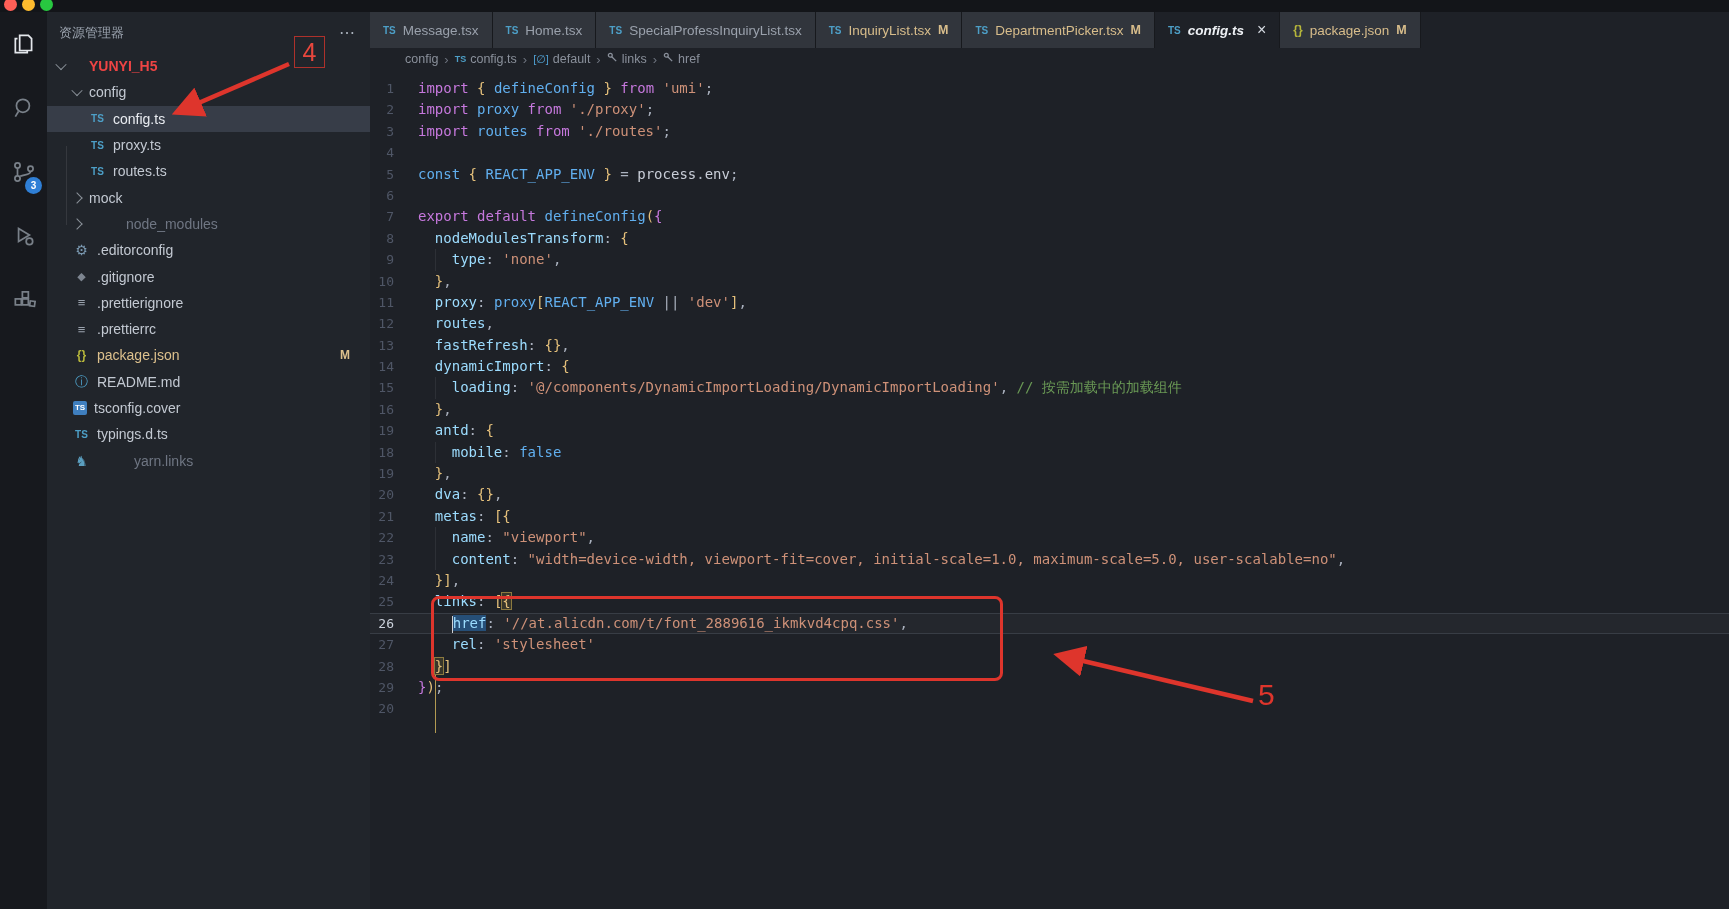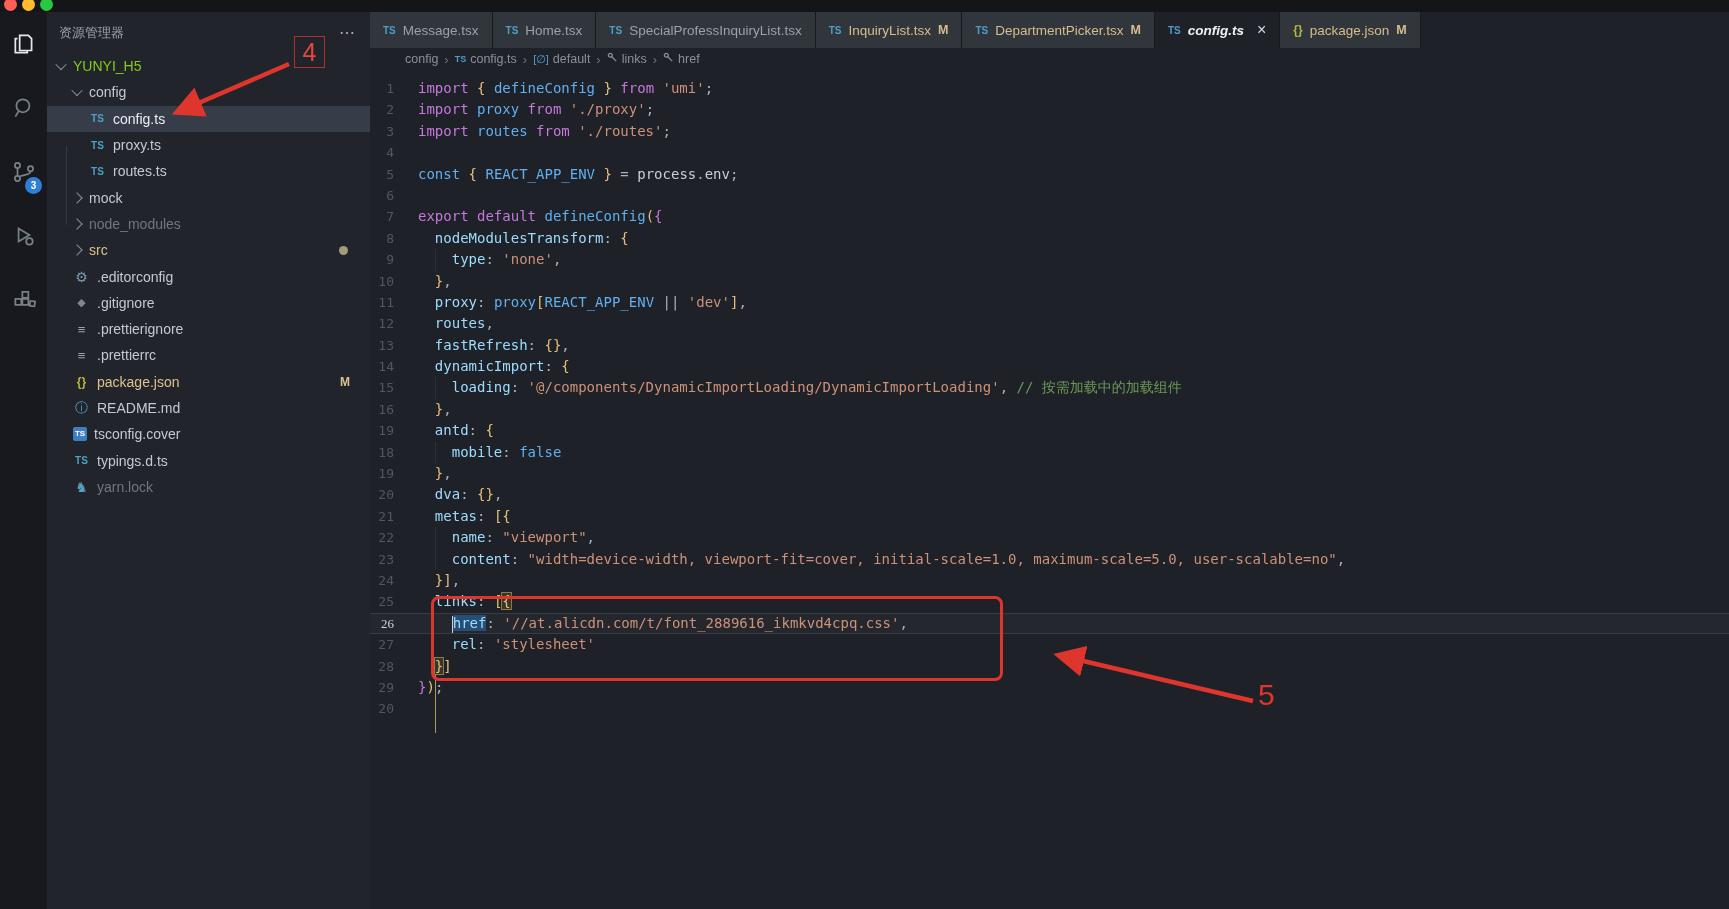--- a/index.html
+++ b/index.html
@@ -21,22 +21,22 @@
                display:flex; align-items:center; justify-content:center; }
 
   
   .sidebar { position:absolute; left:47px; top:12px; width:323px; height:897px; background:#21252b; z-index:3; }
   .sb-header { height:41px; display:flex; align-items:center; padding:0 14px 0 12px; color:#9ba3ae; font-size:13px; }
   .sb-header .title { flex:1; }
   .sb-more { color:#aab2bc; font-size:16px; letter-spacing:1px; cursor:default; }
   .sb-rows { position:relative; }
   .sb-row { position:relative; height:26.3px; display:flex; align-items:center; color:#c3c9d2; font-size:14px; cursor:default; }
   .sb-row.selected { background:#373d48; color:#e9ecf1; }
-  .sb-row.bold { font-weight:normal; color:#84cc16; }
-  .sb-row.dim { color:#6f7683; }
+  .sb-row.bold { font-weight:bold; color:#ef4444;gap:16px; }
+  .sb-row.dim { color:#6f7683;gap:37px; }
   .sb-row.tan { color:#ddc18d; }
   .sb-row .chev { width:8px; height:8px; border-right:1.4px solid #8a9199; border-bottom:1.4px solid #8a9199;
                   display:inline-block; margin-right:8px; flex:none; }
   .chev.down { transform:rotate(45deg) translate(-1px,-1px); }
   .chev.right { transform:rotate(-45deg); }
   .sb-ico { width:17px; margin-right:7px; flex:none; text-align:center; font-size:13px; }
   .ico-ts   { color:#4d9fc7; font-weight:bold; font-size:10px; }
   .ico-tsbox{ background:#3f7fbf; color:#fff; font-weight:bold; font-size:8px; border-radius:2px;
               display:inline-block; width:14px; height:14px; line-height:14px; }
   .ico-gear { color:#7a98b0; font-size:14px; }
@@ -72,21 +72,21 @@
   .bc-mod { color:#4f9fd0; font-size:11px; }
   .bc-wrench svg { width:11px; height:11px; stroke:#8a909b; fill:none; stroke-width:1.4; }
 
   
   .editor { position:relative; height:839px; padding-top:8px;
             font-family:"DejaVu Sans Mono", monospace; font-size:14px; }
   .cl { position:relative; height:21.4px; display:flex; white-space:pre; line-height:21.4px; }
   .cl.cur { background:rgba(140,150,165,.055);
             box-shadow: inset 0 1px 0 rgba(140,150,165,.20), inset 0 -1px 0 rgba(140,150,165,.20); }
   .gut { width:48px; flex:none; text-align:right; padding-right:24px; color:#4f5666; font-size:13px; }
-  .cl.cur .gut { color:#ccd2dc;font-family:Liberation Serif, serif; }
+  .cl.cur .gut { color:#ccd2dc; }
   .code { color:#c9ced8; }
   .tk-pln { color:#c9ced8;margin-top:48px; }
   .tk-kw  { color:#c678dd; }
   .tk-id  { color:#61afef; }
   .tk-prop{ color:#9cdcfe; }
   .tk-str { color:#ce9178; }
   .tk-brk { color:#e5c07b; }
   .tk-brkp{ color:#c678dd; }
   .tk-pun { color:#abb2bf; }
   .tk-cmt { color:#6a9955; }
@@ -181,25 +181,20 @@
           <span>routes.ts</span>
         </div>
         <div class="sb-row" style="padding-left: 26px;">
           <span class="chev right"></span>
           <span>mock</span>
         </div>
         <div class="sb-row dim" style="padding-left: 26px;">
           <span class="chev right"></span>
           <span>node_modules</span>
         </div>
-        <div class="sb-row tan" style="padding-left: 26px;">
-          <span class="chev right"></span>
-          <span>src</span>
-          <span class="sb-dot"></span>
-        </div>
         <div class="sb-row" style="padding-left: 26px;">
           <span class="sb-ico ico-gear">⚙</span>
           <span>.editorconfig</span>
         </div>
         <div class="sb-row" style="padding-left: 26px;">
           <span class="sb-ico ico-git">◆</span>
           <span>.gitignore</span>
         </div>
         <div class="sb-row" style="padding-left: 26px;">
           <span class="sb-ico ico-lines">≡</span>
@@ -221,21 +216,21 @@
         <div class="sb-row" style="padding-left: 26px;">
           <span class="sb-ico ico-tsbox">TS</span>
           <span>tsconfig.cover</span>
         </div>
         <div class="sb-row" style="padding-left: 26px;">
           <span class="sb-ico ico-ts">TS</span>
           <span>typings.d.ts</span>
         </div>
         <div class="sb-row dim" style="padding-left: 26px;">
           <span class="sb-ico ico-yarn">♞</span>
-          <span>yarn.lock</span>
+          <span>yarn.links</span>
         </div>
       </div>
   </div>
 
   <div class="main">
     <div class="tabbar" id="tabbar">
         <div class="tab">
           <span class="tab-ts">TS</span>
           <span class="label">Message.tsx</span>
         </div>

